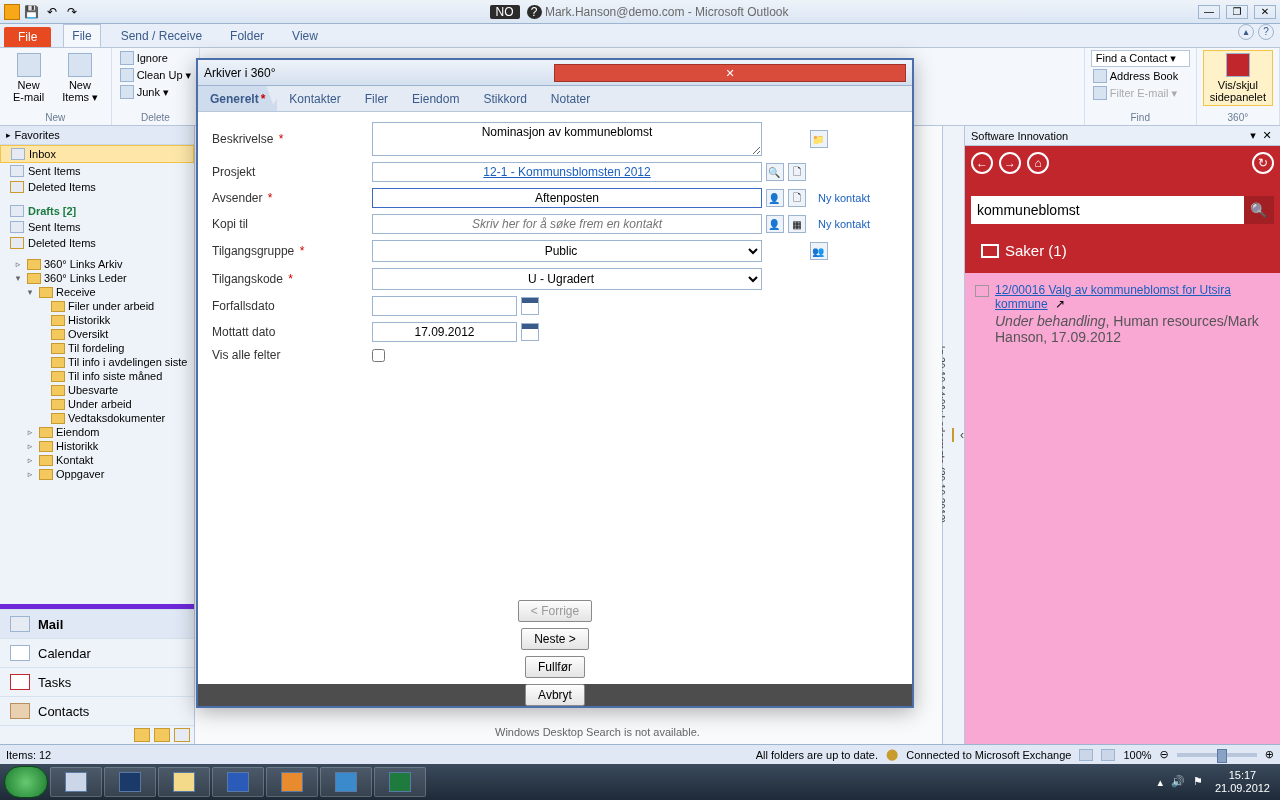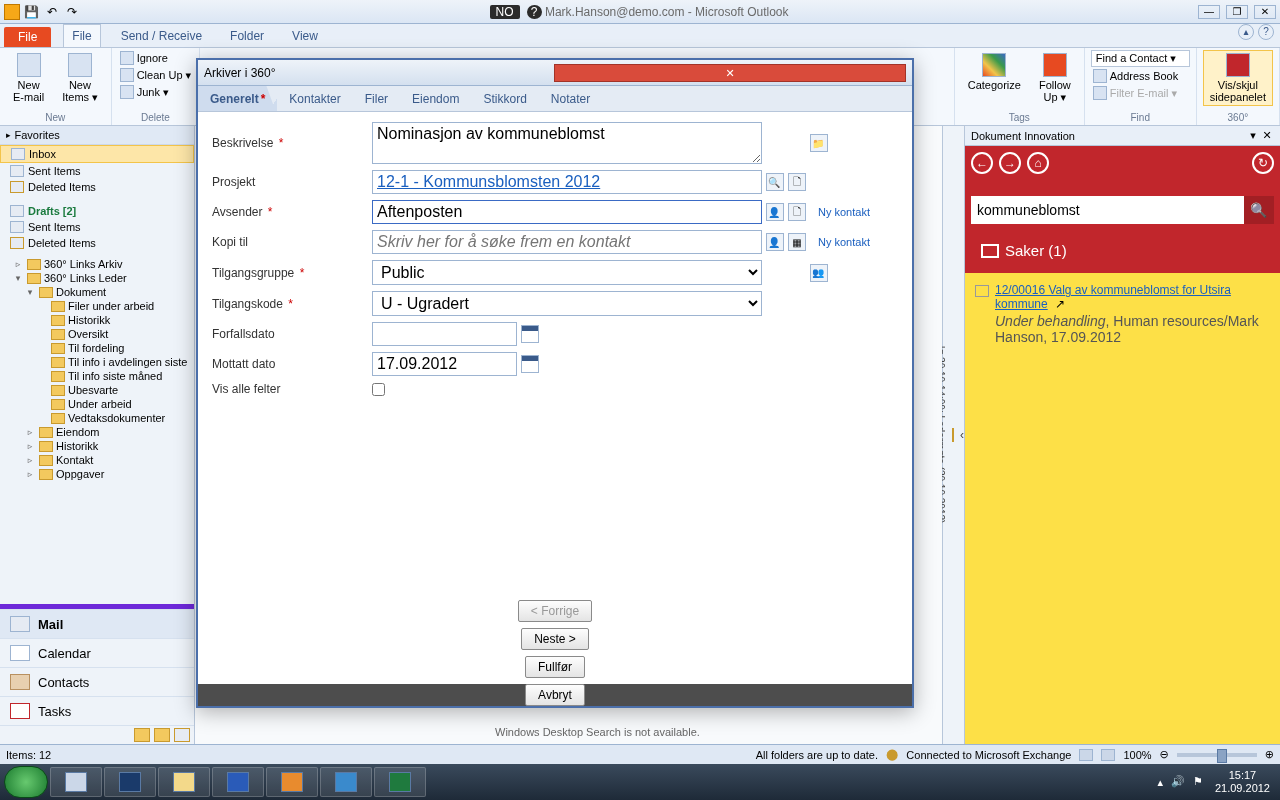--- a/index.html
+++ b/index.html
@@ -69,21 +69,21 @@
 .sp-header .sp-title { flex:1;}
 .sp-header .sp-x { width:14px; text-align:center; cursor:pointer;}
 .sp-tool { background:#c1262c; padding:6px; display:flex; align-items:center; gap:6px;}
 .sp-circ { width:22px; height:22px; border:2px solid #fff; border-radius:50%; display:inline-flex; align-items:center; justify-content:center; color:#fff; cursor:pointer; font-size:12px;}
 .sp-circ.r { margin-left:auto;}
 .sp-search { background:#c1262c; padding:16px 6px 8px; display:flex;}
 .sp-search input { flex:1; border:none; padding:6px; font-size:14px;}
 .sp-search button { width:30px; background:#a21f24; border:none; color:#fff; font-size:14px; cursor:pointer;}
 .sp-cat { background:#c1262c; padding:10px 16px 14px; color:#fff; font-size:15px; display:flex; align-items:center; gap:6px;}
 .sp-cat .ci { width:18px; height:14px; border:2px solid #fff;}
-.sp-list { flex:1; background:#fde047; padding:6px 8px; font-size:12px;}
+.sp-list { flex:1; background:#f9a8d4; padding:6px 8px; font-size:12px;}
 .sp-item { display:flex; gap:6px; padding:4px 2px;}
 .sp-item .ii { width:14px; height:12px; border:1px solid #999; margin-top:2px; flex-shrink:0;}
 .sp-item a { color:#1a5fbf; text-decoration:underline;}
 .sp-meta { color:#555; font-size:14px; margin-top:2px;}
 .sp-meta i { font-style:italic;}
 
 
 .vstrip { width:22px; background:#eef3f9; border-left:1px solid #b7c6da; writing-mode:vertical-rl; text-orientation:mixed; font-size:10px; padding:4px 0; text-align:left; color:#444; display:flex; flex-direction:column; align-items:center; gap:6px;}
 .vstrip .vi { writing-mode:horizontal-tb; width:16px; height:14px; background:#f3c95e; border:1px solid #c99a2e;}
 
@@ -95,21 +95,21 @@
 .dlg-tabs { height:26px; background:#e4ebf4; display:flex; align-items:stretch; border-bottom:1px solid #b7c6da;}
 .dlg-tab { padding:0 12px; display:flex; align-items:center; font-size:12px; color:#3a5a8a; cursor:pointer; position:relative;}
 .dlg-tab::after { content:""; position:absolute; right:-6px; top:0; bottom:0; width:12px; background:linear-gradient(135deg,#e4ebf4 50%,transparent 50%); transform:skewX(20deg);}
 .dlg-tab.active { background:#cfdcee; font-weight:bold;}
 .dlg-tab.active .req { color:#c00;}
 .req { color:#c00; margin-left:2px;}
 .dlg-body { flex:1; padding:10px 14px; overflow:auto;}
 .frow { display:flex; align-items:center; margin-bottom:6px; font-size:12px;}
 .frow .flabel { width:160px; color:#333;}
 .frow .fctl { flex:1; display:flex; align-items:center; gap:4px;}
-.frow input[type=text], .frow select, .frow textarea { border:1px solid #9db4d1; padding:2px 4px; font-size:16px; background:#fff;}
+.frow input[type=text], .frow select, .frow textarea { border:1px solid #9db4d1; padding:2px 4px; font-size:12px; background:#fff;text-align:center;}
 .wid-full { width:390px;}
 .wid-date { width:145px;}
 .ic-btn { width:18px; height:18px; background:#eef3f9; border:1px solid #9db4d1; cursor:pointer; display:inline-flex; align-items:center; justify-content:center; font-size:10px;}
 .ic-cal { background:#fff; border:1px solid #9db4d1; width:18px; height:18px; display:inline-block; position:relative;}
 .ic-cal::before{content:""; position:absolute; top:0; left:0; right:0; height:5px; background:#3a5a8a;}
 .link-right { margin-left:8px; color:#1a5fbf; font-size:11px; cursor:pointer;}
 .placeholder { color:#999; font-style:italic;}
 .dlg-footer { height:22px; background:#4d4d4d; display:flex; align-items:center; justify-content:flex-end; padding:0 8px; gap:6px;flex-direction:column;}
 .dlg-btn { background:linear-gradient(#fdfdfd,#e4e4e4); border:1px solid #8a8a8a; padding:3px 12px; font-size:12px; cursor:pointer; border-radius:2px;}
 .dlg-btn.disabled { color:#999; cursor:default;}
@@ -200,34 +200,20 @@
           <span>Junk ▾</span>
         </div>
     </div>
     <div class="label">Delete</div>
   </div>
   <div class="ribbon-group" style="flex:1">
       <div></div>
       <div class="label">&nbsp;</div>
     </div>
   <div class="ribbon-group">
-    <div class="rg-row">
-      <div class="big-btn">
-          <div class="ic" style="background:linear-gradient(45deg,#e74a21,#f3c44a,#3a9a4a,#3a6ac4)"></div>
-          <span>Categorize</span>
-        </div>
-      <div class="big-btn">
-          <div class="ic" style="background:#e74a21"></div>
-          <span style="white-space:pre-line">Follow
-Up ▾</span>
-        </div>
-    </div>
-    <div class="label">Tags</div>
-  </div>
-  <div class="ribbon-group">
     <div class="rg-col">
       <div class="find-row">
           <span>Find a Contact ▾</span>
         </div>
       <div class="small-row">
           <span class="si"></span>
           <span>Address Book</span>
         </div>
       <div class="small-row" style="color:#aaa">
           <span class="si"></span>
@@ -283,21 +269,21 @@
           <span>360° Links Arkiv</span>
         </div>
       <div class="tree-row tree-indent1">
           <span class="tw">▾</span>
           <span class="fi"></span>
           <span>360° Links Leder</span>
         </div>
       <div class="tree-row tree-indent2">
           <span class="tw">▾</span>
           <span class="fi"></span>
-          <span>Dokument</span>
+          <span>Receive</span>
         </div>
       <div class="tree-row tree-indent3">
           <span class="tw"></span>
           <span class="fi"></span>
           <span>Filer under arbeid</span>
         </div>
       <div class="tree-row tree-indent3">
           <span class="tw"></span>
           <span class="fi"></span>
           <span>Historikk</span>
@@ -361,26 +347,26 @@
     <div class="nav-bottom">
       <div class="nav-bitem active">
           <span class="bi" style="background:#e6ebf3;border:1px solid #9db4d1"></span>
           <span>Mail</span>
         </div>
       <div class="nav-bitem">
           <span class="bi" style="background:#fff;border:1px solid #9db4d1"></span>
           <span>Calendar</span>
         </div>
       <div class="nav-bitem">
+          <span class="bi" style="background:#fff;border:1px solid #c1262c"></span>
+          <span>Tasks</span>
+        </div>
+      <div class="nav-bitem">
           <span class="bi" style="background:#e8d0b0;border:1px solid #b89060"></span>
           <span>Contacts</span>
-        </div>
-      <div class="nav-bitem">
-          <span class="bi" style="background:#fff;border:1px solid #c1262c"></span>
-          <span>Tasks</span>
         </div>
       <div class="nav-mini">
         <span></span>
         <span></span>
         <span style="background:#e6ebf3"></span>
       </div>
     </div>
   </div>
 
   <div class="center">
@@ -390,21 +376,21 @@
   <div class="vstrip">
     <span style="writing-mode:horizontal-tb;font-size:12px">‹</span>
     <span class="vi"></span>
     <span>lø 20.10 14:00: Ledermøte (20.10.2012)</span>
     <span class="vi" style="background:#e74a21;border-color:#a23328"></span>
     <span>Today: 0 Tasks</span>
   </div>
 
   <div class="sidepanel">
     <div class="sp-header">
-      <span class="sp-title">Dokument Innovation</span>
+      <span class="sp-title">Software Innovation</span>
       <span class="sp-x">▾</span>
       <span class="sp-x">✕</span>
     </div>
     <div class="sp-tool">
       <span class="sp-circ">←</span>
       <span class="sp-circ">→</span>
       <span class="sp-circ">⌂</span>
       <span class="sp-circ r">↻</span>
     </div>
     <div class="sp-search">

